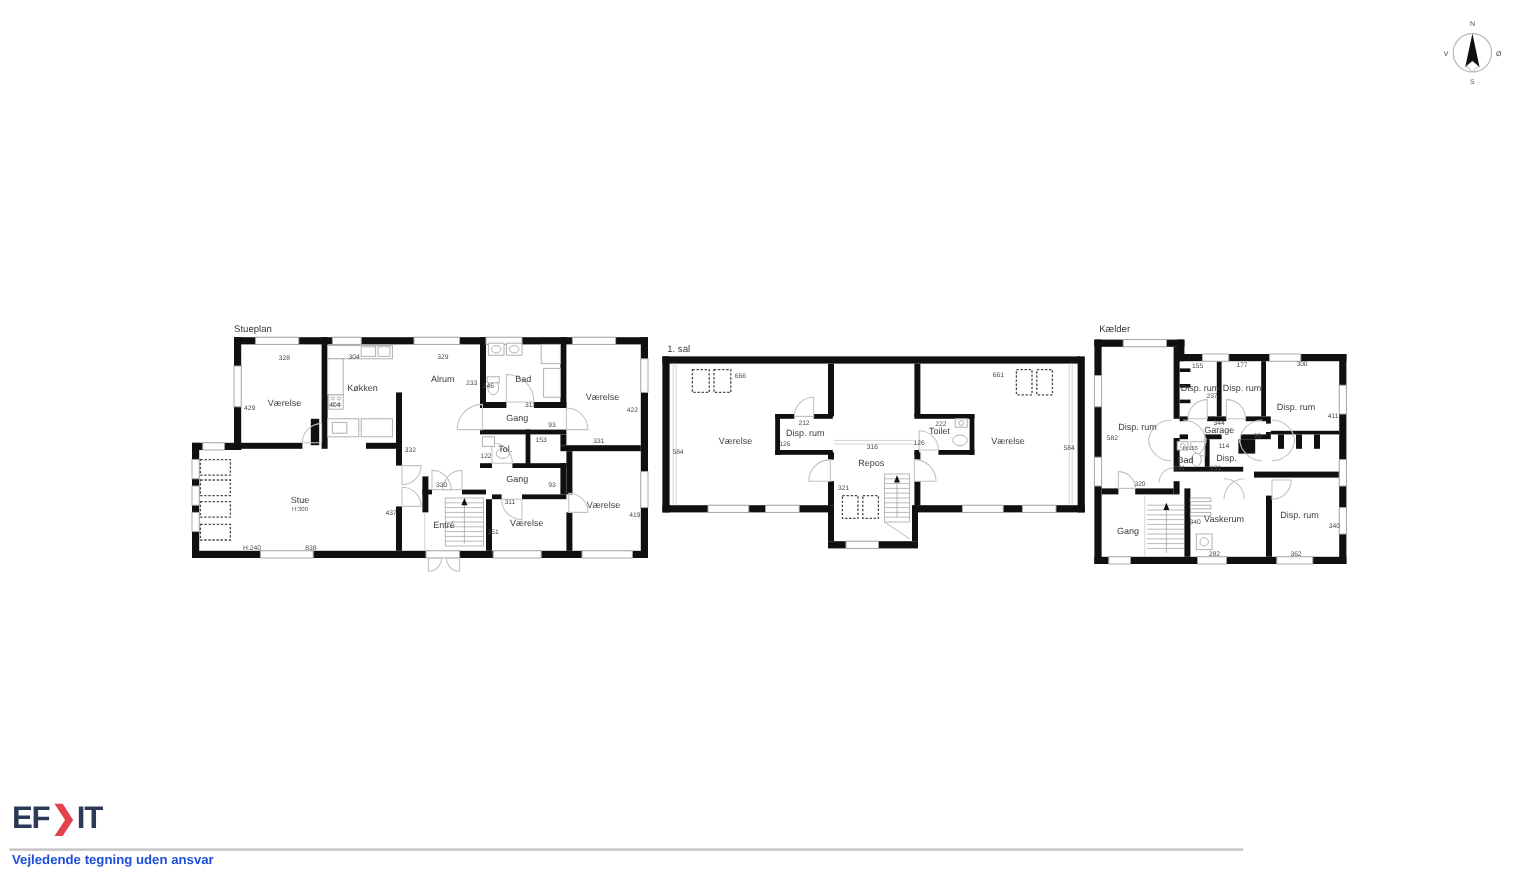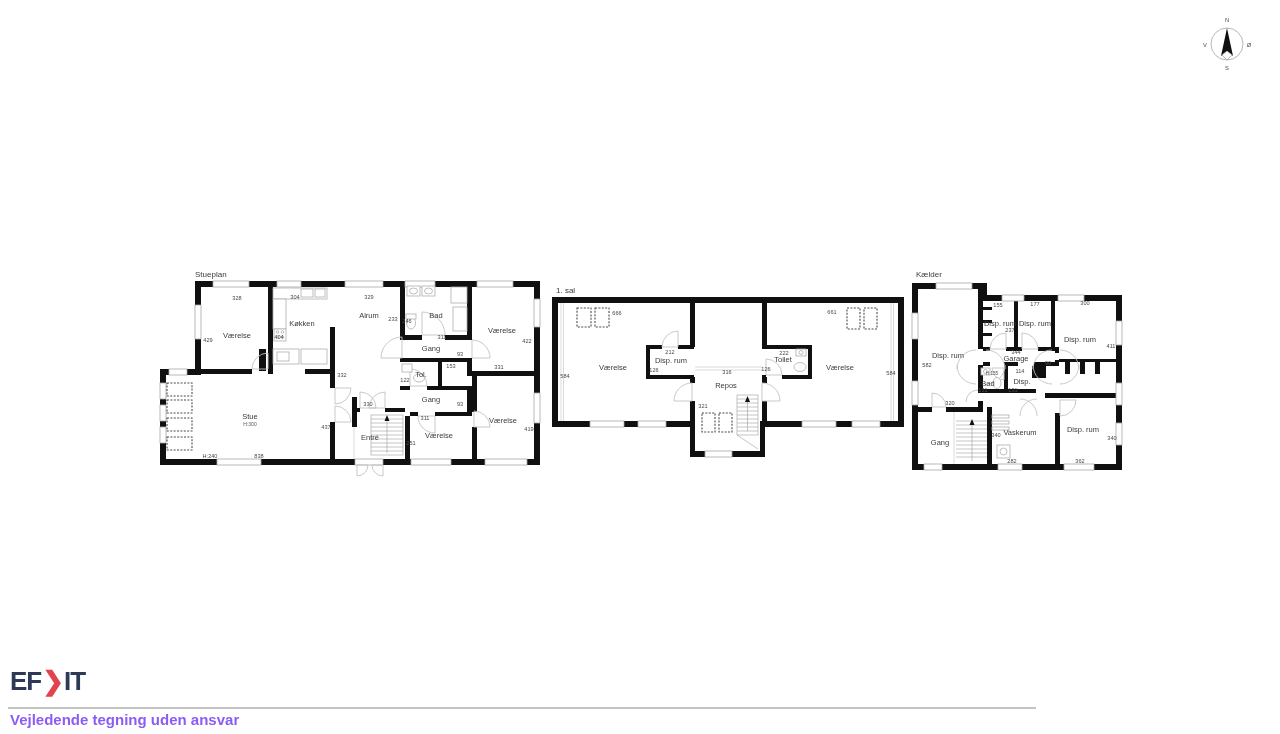--- a/index.html
+++ b/index.html
@@ -22,22 +22,22 @@
   .dash{fill:none;stroke:#4a4a4a;stroke-width:1.1;stroke-dasharray:2 1.4;}
   .arrow{fill:#101010;}
   
   .cring{fill:none;stroke:#b8b8b8;stroke-width:1;}
   text.cdir{font-size:5.8px;fill:#4a4a4a;}
   
   .footer-logo{position:absolute;left:10px;top:668px;font-weight:bold;
     font-size:26px;letter-spacing:-1px;color:#2d3a57;line-height:1;}
   .footer-logo .chev{color:#e2444e;padding:0 1px;}
   .footer-rule{position:absolute;left:8px;top:707px;width:1028px;height:2px;background:#c4c4c4;}
-  .footer-disclaimer{position:absolute;left:10px;top:711px;font-size:15px;
-    font-weight:bold;color:#8b5cf6;}
+  .footer-disclaimer{position:absolute;left:10px;top:711px;font-size:11px;
+    font-weight:bold;color:#1d4ed8;}
 </style>
 </head>
 <body>
 
 <svg class="plan" style="left:1197px;top:8px" width="60" height="68" viewBox="0 0 60 68">
   <g>
     <circle class="cring" cx="30" cy="36" r="16"></circle>
     <polygon class="arrow" points="30,20 36,48 30,43 24,48"></polygon>
     <polygon points="25,47 30,43 35,47 30,52" fill="#ffffff" stroke="#9a9a9a" stroke-width="0.7"></polygon>
   </g>

